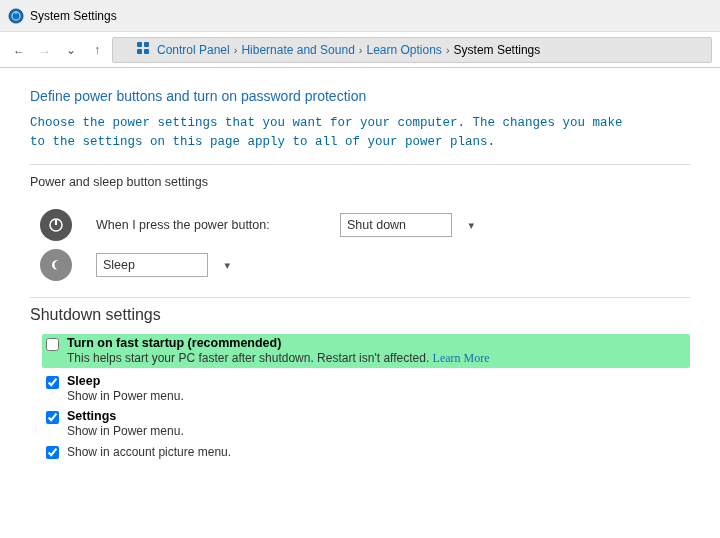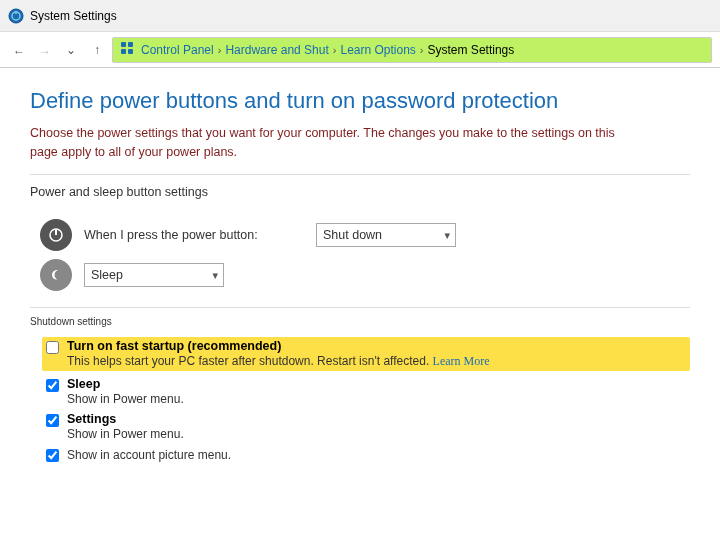--- a/index.html
+++ b/index.html
@@ -51,24 +51,24 @@
       color: #555;
       font-size: 12px;
       border-radius: 2px;
     }
     .nav-btn.disabled { color: #bbb; cursor: default; }
 
     .breadcrumb {
       display: flex;
       align-items: center;
       flex: 1;
-      background: #bef264;
+      background: #e5e5e5;
       border: 1px solid #ccc;
       height: 26px;
-      padding: 0 6px;
+      padding: 0 22px;
       border-radius: 2px;
     }
     .breadcrumb-item {
       color: #1a6cb5;
       font-size: 12px;
       cursor: pointer;
     }
     .breadcrumb-item.current { color: #000; cursor: default; }
     .breadcrumb-sep {
       color: #555;
@@ -82,31 +82,32 @@
     
     .main-content {
       background: #fff;
       padding: 20px 30px;
       height: calc(538px - 32px - 36px);
       overflow-y: auto;
     }
 
     .page-title {
       color: #1a6cb5;
-      font-size: 22px;
+      font-size: 14px;
       font-weight: 300;
       margin-bottom: 10px;
     }
 
     .page-description {
-      color: #7f1d1d;
+      color: #0369a1;
       font-size: 12.5px;
       line-height: 1.5;
       max-width: 600px;
       margin-bottom: 12px;
+      font-family: Liberation Mono, monospace;
     }
 
     .divider {
       border: none;
       border-top: 1px solid #ddd;
       margin: 8px 0;
     }
 
     .section-label {
       font-size: 12.5px;
@@ -119,21 +120,21 @@
     .button-settings {
       display: flex;
       flex-direction: column;
       gap: 8px;
       margin-left: 10px;
       margin-bottom: 16px;
     }
     .setting-row {
       display: flex;
       align-items: center;
-      gap: 12px;
+      gap: 24px;
     }
     .power-icon-circle {
       width: 32px;
       height: 32px;
       border-radius: 50%;
       background: #555;
       display: flex;
       align-items: center;
       justify-content: center;
       flex-shrink: 0;
@@ -141,21 +142,21 @@
     .power-icon-circle.sleep-icon {
       background: #888;
     }
     .setting-label {
       font-size: 12.5px;
       color: #333;
       flex: 1;
       max-width: 220px;
     }
     .dropdown-select {
-      width: 140px;
+      width: 112px;
       height: 24px;
       border: 1px solid #aaa;
       background: #fff;
       font-size: 12.5px;
       padding: 0 20px 0 6px;
       appearance: none;
       -webkit-appearance: none;
       cursor: pointer;
       position: relative;
       color: #333;
@@ -173,34 +174,34 @@
       pointer-events: none;
       font-size: 11px;
       color: #555;
     }
 
     
     .shutdown-settings {
       margin-top: 8px;
     }
     .shutdown-settings-label {
-      font-size: 10px;
+      font-size: 16px;
       color: #333;
       margin-bottom: 10px;
     }
 
     .checkbox-row {
       display: flex;
       align-items: flex-start;
       gap: 8px;
       margin-bottom: 6px;
       margin-left: 16px;
     }
     .checkbox-row.highlighted {
-      background: #fde047;
+      background: #86efac;
       padding: 2px 4px;
       margin-left: 12px;
       border-radius: 2px;
     }
     .checkbox-row input[type="checkbox"] {
       margin-top: 2px;
       width: 13px;
       height: 13px;
       flex-shrink: 0;
       cursor: pointer;
@@ -256,21 +257,21 @@
     <span class="breadcrumb-icon">
       <svg width="16" height="16" viewBox="0 0 16 16">
         <rect x="2" y="2" width="5" height="5" fill="#1a6cb5" rx="1"></rect>
         <rect x="9" y="2" width="5" height="5" fill="#1a6cb5" rx="1"></rect>
         <rect x="2" y="9" width="5" height="5" fill="#1a6cb5" rx="1"></rect>
         <rect x="9" y="9" width="5" height="5" fill="#1a6cb5" rx="1"></rect>
       </svg>
     </span>
     <span class="breadcrumb-item">Control Panel</span>
     <span class="breadcrumb-sep">›</span>
-    <span class="breadcrumb-item">Hardware and Shut</span>
+    <span class="breadcrumb-item">Hibernate and Sound</span>
     <span class="breadcrumb-sep">›</span>
     <span class="breadcrumb-item">Learn Options</span>
     <span class="breadcrumb-sep">›</span>
     <span class="breadcrumb-item current">System Settings</span>
   </div>
 </div>
 
 <div class="main-content">
   <h1 class="page-title">Define power buttons and turn on password protection</h1>
   <p class="page-description">Choose the power settings that you want for your computer. The changes you make to the settings on this page apply to all of your power plans.</p>

